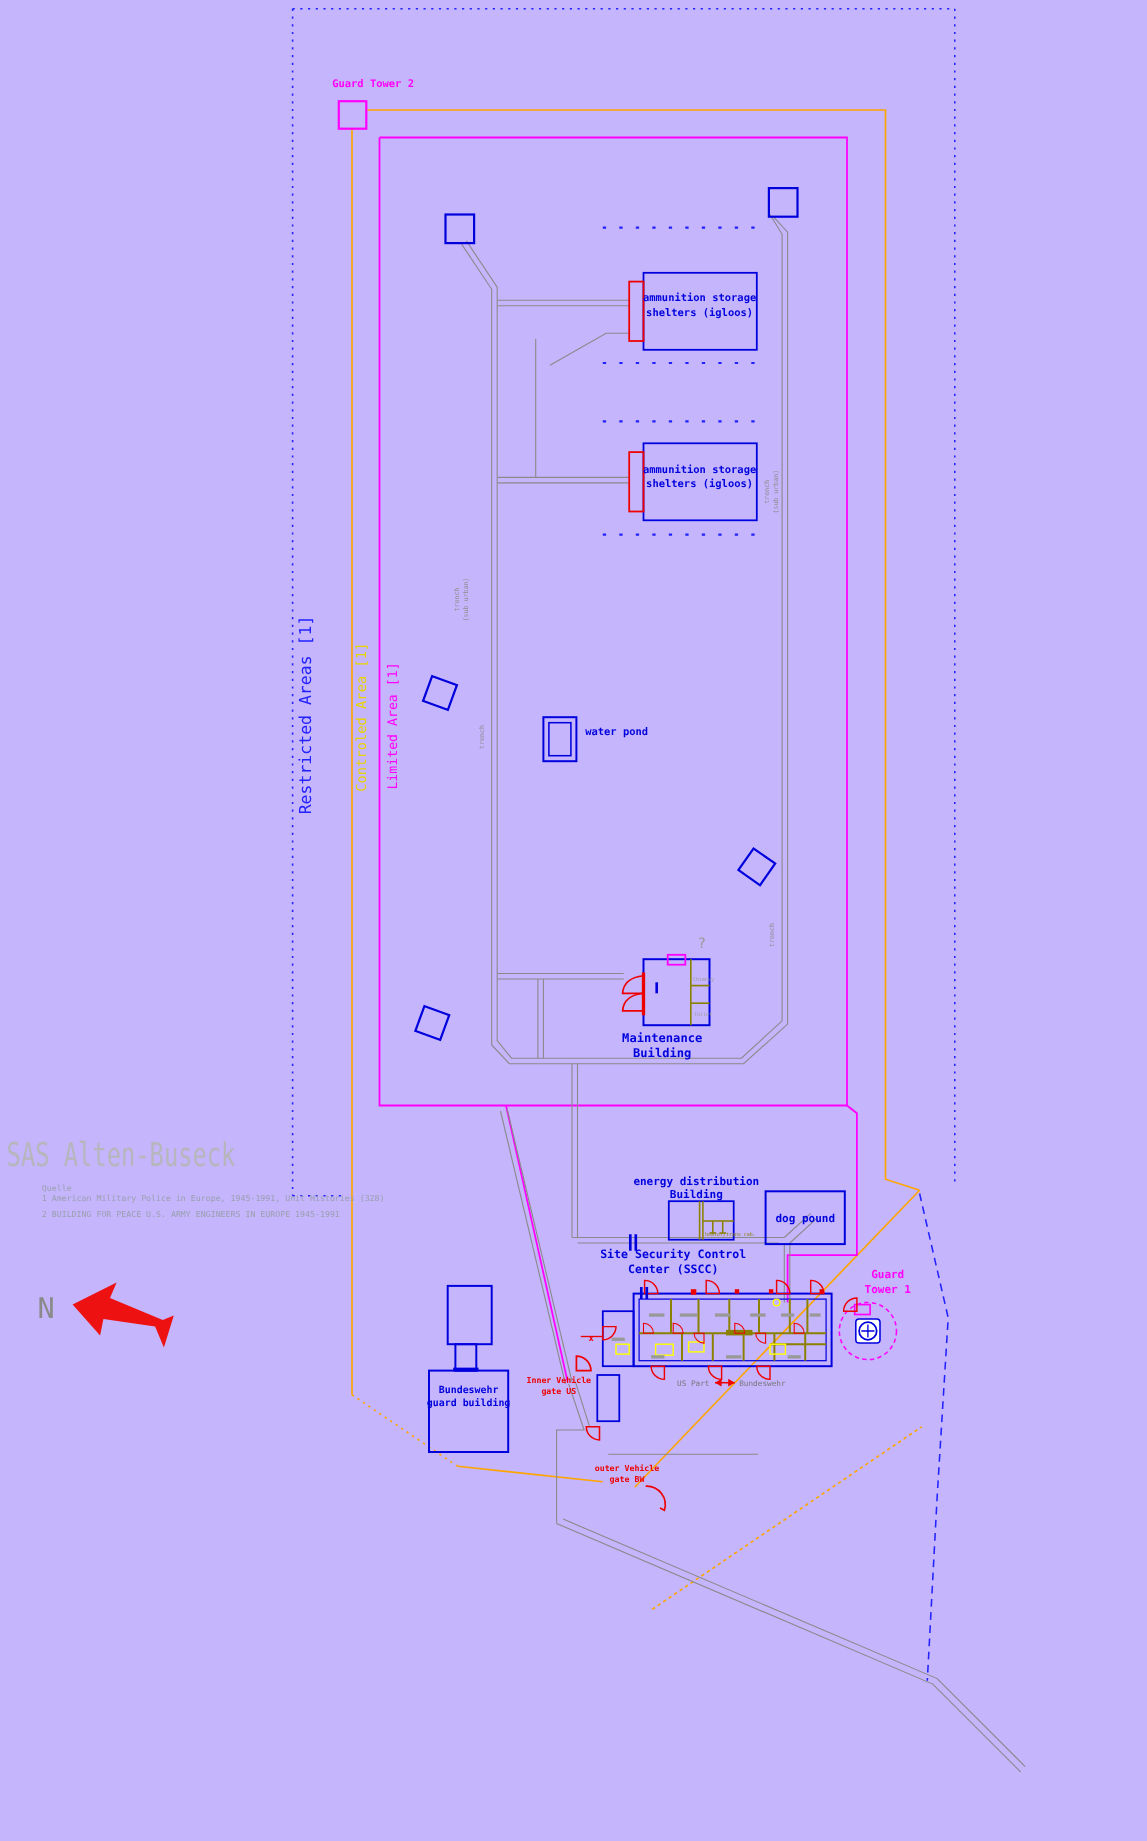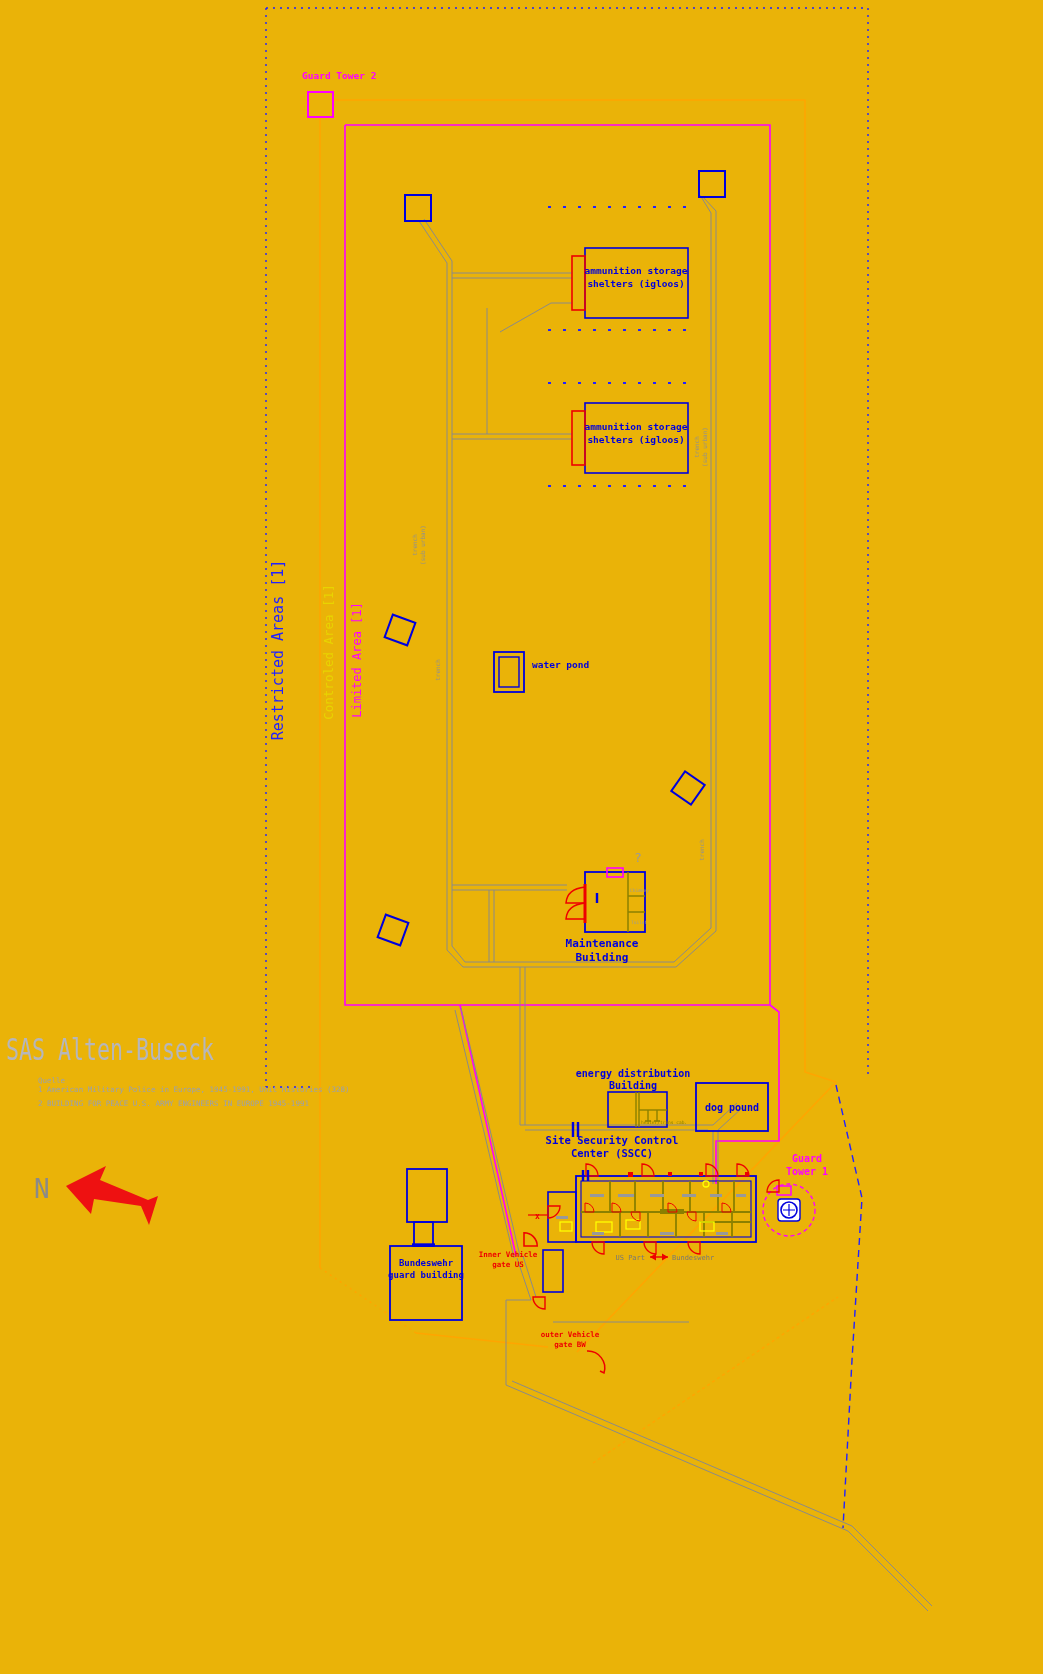--- a/index.html
+++ b/index.html
@@ -1,16 +1,16 @@
 <!DOCTYPE html>
 <html><head>
 <meta charset="utf-8">
 <style>
   html,body{margin:0;padding:0;background:#ffffff;}
-  #stage{position:relative;width:1043px;height:1674px;background:#eab308;overflow:hidden;
+  #stage{position:relative;width:1043px;height:1674px;background:#c4b5fd;overflow:hidden;
          font-family:"DejaVu Sans Mono", monospace;}
   svg{position:absolute;left:0;top:0;}
   text{font-family:"DejaVu Sans Mono", monospace;}
 </style>
 </head>
 <body>
 
 <div id="stage">
 <svg width="1043" height="1674" viewBox="0 0 1043 1674">
   <defs>

